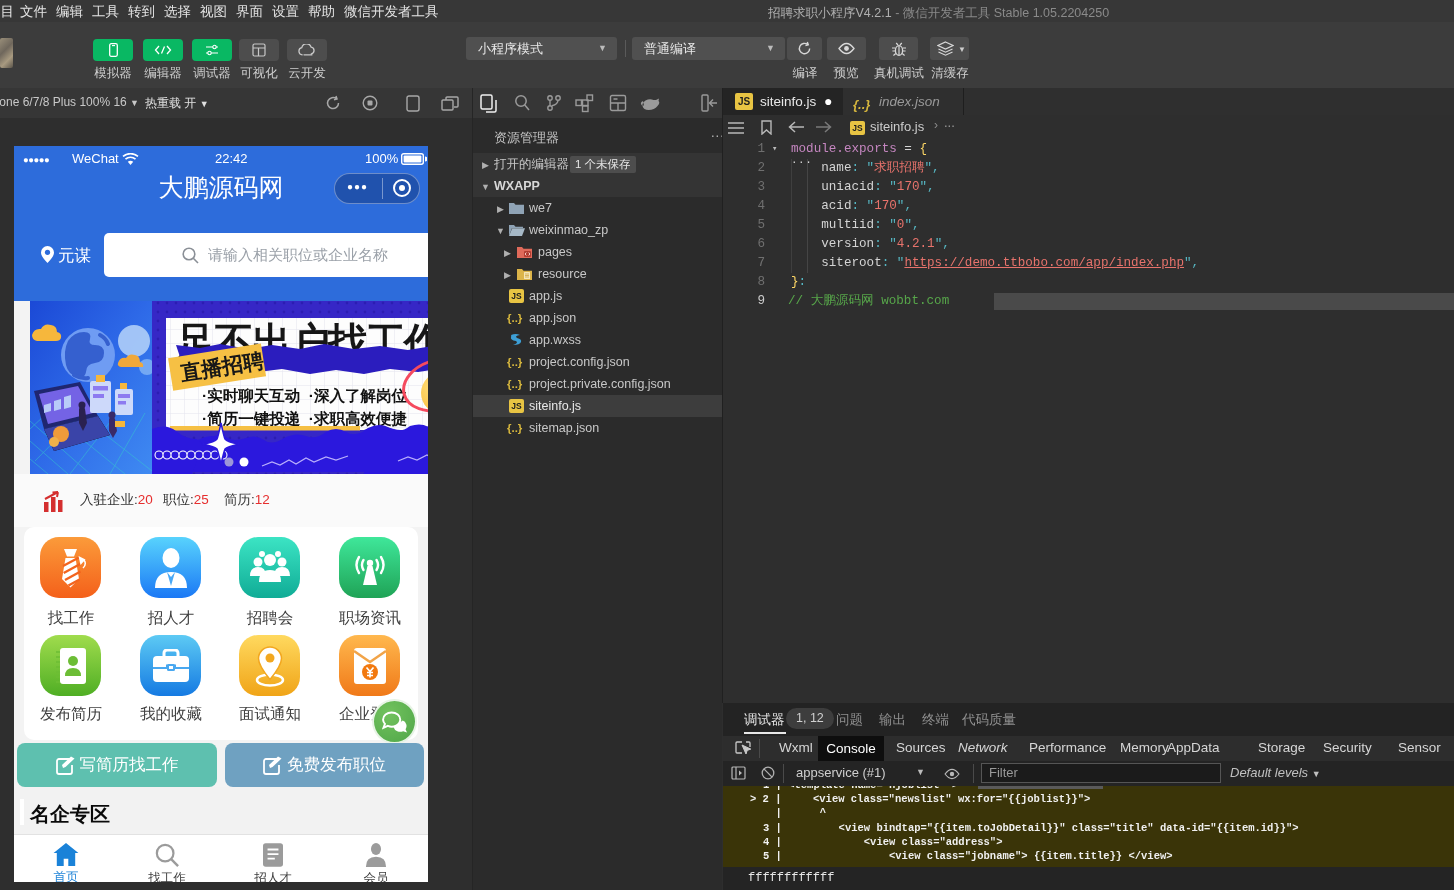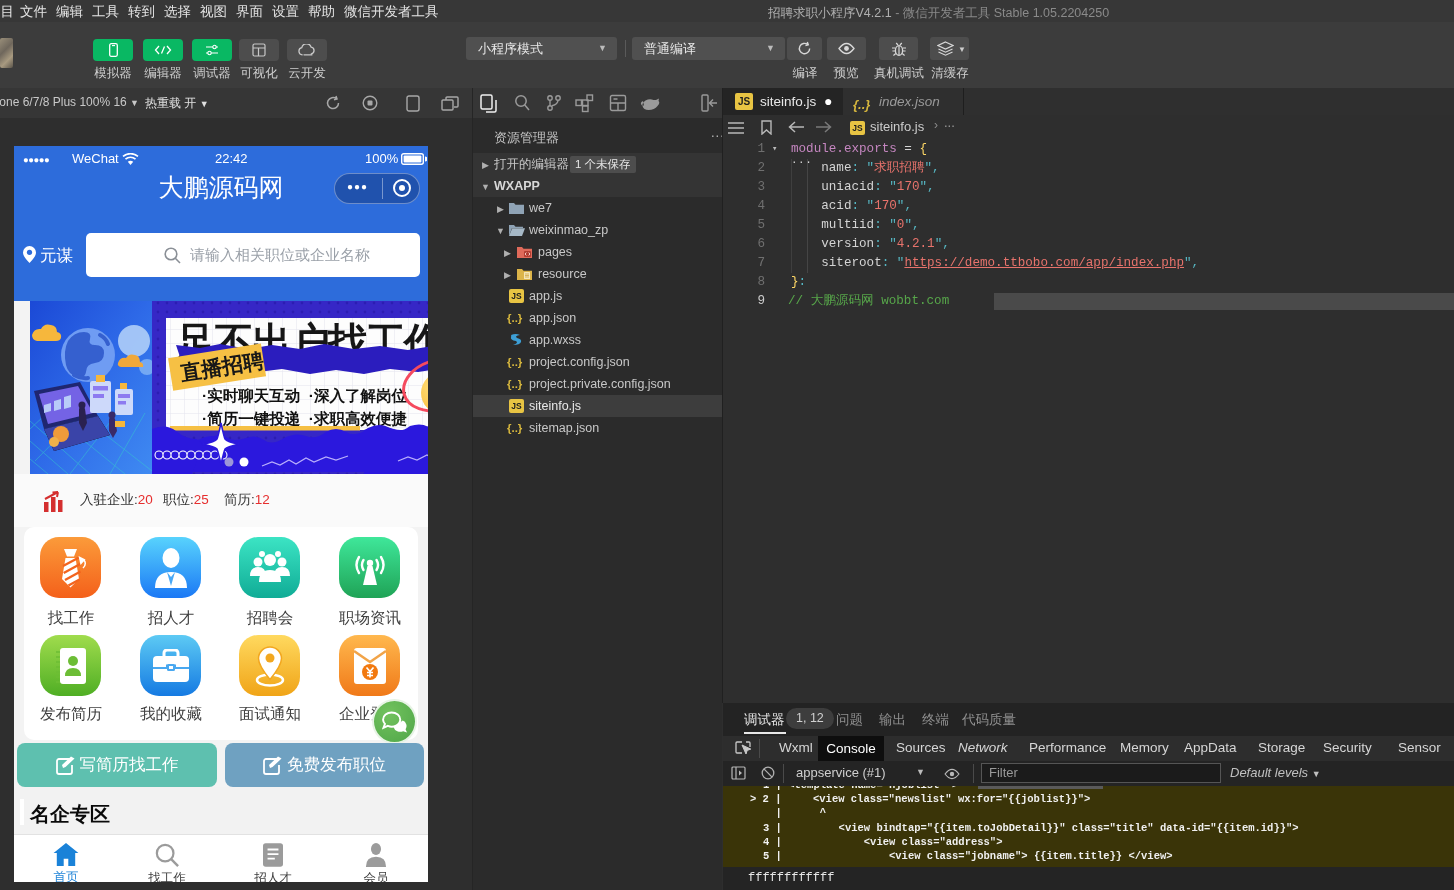--- a/index.html
+++ b/index.html
@@ -33,21 +33,21 @@
   #simbar { position:absolute; left:0; top:0; width:472px; height:30px; background:#363636;
     color:#c8c8c8; font-size:12px; }
   #phone { position:absolute; left:14px; top:58px; width:414px; height:736px; background:#f3f3f3; overflow:hidden; }
 
   
   #phead { position:absolute; left:0; top:0; width:414px; height:155px; background:#2d6cdb; color:#fff; }
   #statusbar { position:absolute; left:0; top:4px; width:414px; height:18px; font-size:13px; }
   #navtitle { position:absolute; left:0; top:25px; width:414px; text-align:center; font-size:25px; }
   #capsule { position:absolute; left:320px; top:27px; width:86px; height:31px; border-radius:16px;
     background:rgba(10,35,90,0.35); border:1px solid rgba(255,255,255,0.35); }
-  #locrow { position:absolute; left:0; top:87px; width:432px; height:44px; }
+  #locrow { position:absolute; left:18px; top:87px; width:432px; height:44px; }
   #searchbox { position:absolute; left:72px; top:0px; width:334px; height:44px; background:#fff; border-radius:5px; }
   #searchbox .ph { position:absolute; left:104px; top:13px; font-size:15px; color:#9aa0a8; }
 
   
   #stats { position:absolute; left:0; top:328px; width:414px; height:53px; background:#fafafa; font-size:13.5px; }
   #stats .lbl { color:#333; } #stats .num { color:#e62e2e; }
 
   
   #card { position:absolute; left:10px; top:381px; width:394px; height:213px; background:#fff; border-radius:10px; }
   .gicon { position:absolute; width:61px; height:61px; border-radius:19px; }
@@ -660,21 +660,21 @@
           <path d="M7 4 l4 9 1.2 -3.6 3.6 -1.3 Z" fill="#c8c8c8" stroke="#c8c8c8"></path>
           <path d="M11 1 h3 a1 1 0 0 1 1 1 v4" fill="none" stroke="#c8c8c8" stroke-width="1.3"></path>
         </svg>
       <span style="position:absolute; left:36px; top:3px; width:1px; height:19px; background:#4a4a4a;"></span>
       <span style="position:absolute; left:56px; top:4px;">Wxml</span>
       <span style="position:absolute; left:95px; top:0px; width:66px; height:25px; background:#0e0e0e; color:#fff; text-align:center; line-height:25px;">Console</span>
       <span style="position:absolute; left:173px; top:4px;">Sources</span>
       <span style="position:absolute; left:235px; top:4px;font-style:italic;">Network</span>
       <span style="position:absolute; left:306px; top:4px;">Performance</span>
       <span style="position:absolute; left:397px; top:4px;">Memory</span>
-      <span style="position:absolute; left:461px; top:4px;">AppData</span>
+      <span style="position:absolute; left:444px; top:4px;">AppData</span>
       <span style="position:absolute; left:535px; top:4px;">Storage</span>
       <span style="position:absolute; left:600px; top:4px;">Security</span>
       <span style="position:absolute; left:675px; top:4px;">Sensor</span>
     </div>
     <div id="dbgrow3">
       <svg style="position:absolute; left:8px; top:5px;" width="15" height="14" viewBox="0 0 15 14">
           <rect x="1" y="1" width="13" height="12" rx="1" fill="none" stroke="#b8b8b8" stroke-width="1.2"></rect>
           <path d="M5 1 V13" stroke="#b8b8b8" stroke-width="1.2"></path>
           <path d="M8 4.5 L11 7 L8 9.5 Z" fill="#b8b8b8"></path>
         </svg>

